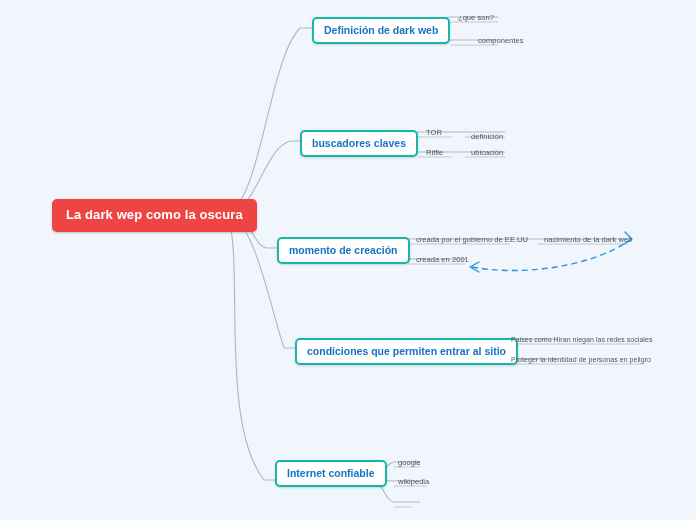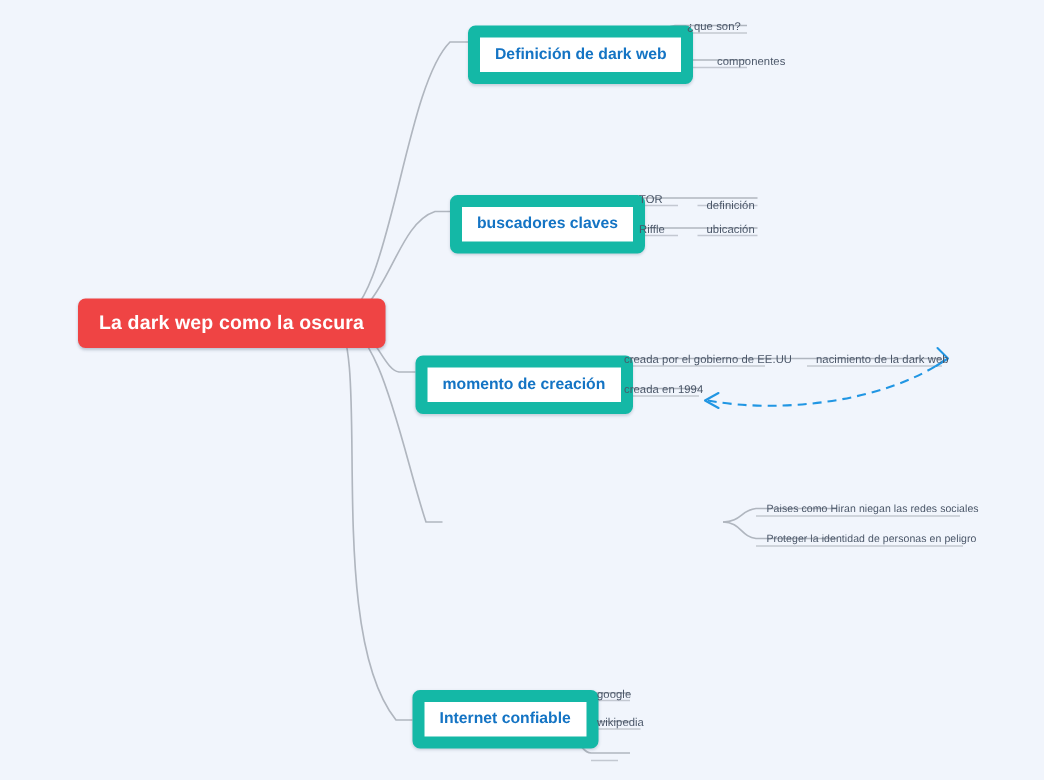--- a/index.html
+++ b/index.html
@@ -43,21 +43,21 @@
     letter-spacing: 0.1px;
     box-shadow: 0 1px 2px rgba(60,80,110,0.30);
     line-height: 14px;
   }
   
   .branch-node {
     background: #ffffff;
     color: #1474c4;
     font-weight: bold;
     font-size: 10.5px;
-    border: 8px solid #14b8a6;
+    border: 2px solid #14b8a6;
     border-radius: 5px;
     padding: 5px 10px 6px 10px;
     box-shadow: 0 1px 2px rgba(60,80,110,0.22);
     line-height: 12px;
   }
   
   .leaf-node {
     color: #4a5668;
     font-size: 7.5px;
     line-height: 9px;
@@ -162,26 +162,29 @@
     <span>ubicación</span>
   </div>
 
   <div class="node branch-node" style="left:277px; top:237px;">
     <span>momento de creación</span>
   </div>
   <div class="node leaf-node" style="left:414px; top:235px;">
     <span>creada por el gobierno de EE.UU</span>
   </div>
   <div class="node leaf-node" style="left:414px; top:255px;">
-    <span>creada en 1994</span>
+    <span>creada en 2001</span>
   </div>
   <div class="node leaf-node" style="left:542px; top:235px;">
     <span>nacimiento de la dark web</span>
   </div>
 
+  <div class="node branch-node" style="left:295px; top:338px;">
+    <span>condiciones que permiten entrar al sitio</span>
+  </div>
   <div class="node leaf-node small" style="left:509px; top:335px;">
     <span>Paises como Hiran niegan las redes sociales</span>
   </div>
   <div class="node leaf-node small" style="left:509px; top:355px;">
     <span>Proteger la identidad de personas en peligro</span>
   </div>
 
   <div class="node branch-node" style="left:275px; top:460px;">
     <span>Internet confiable</span>
   </div>

